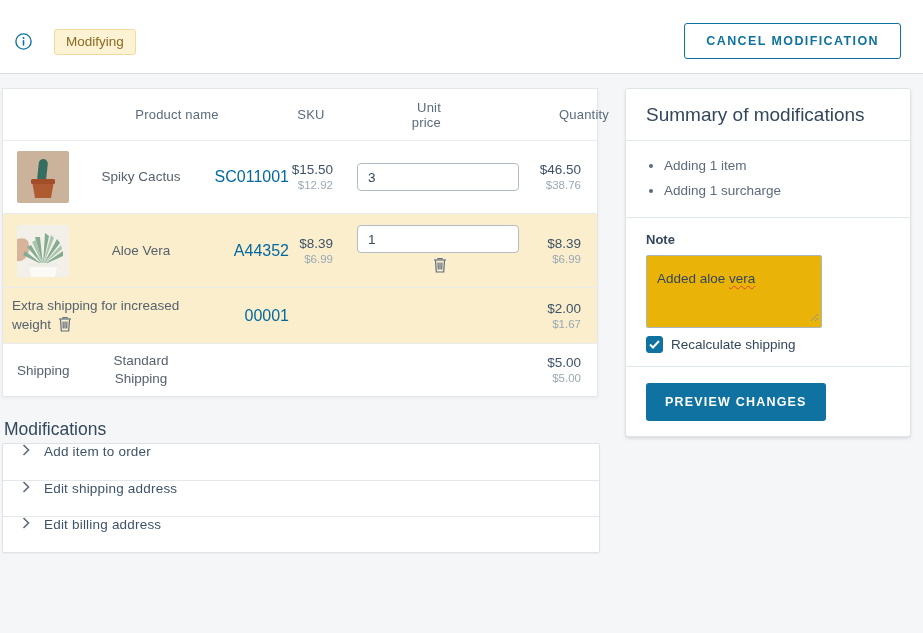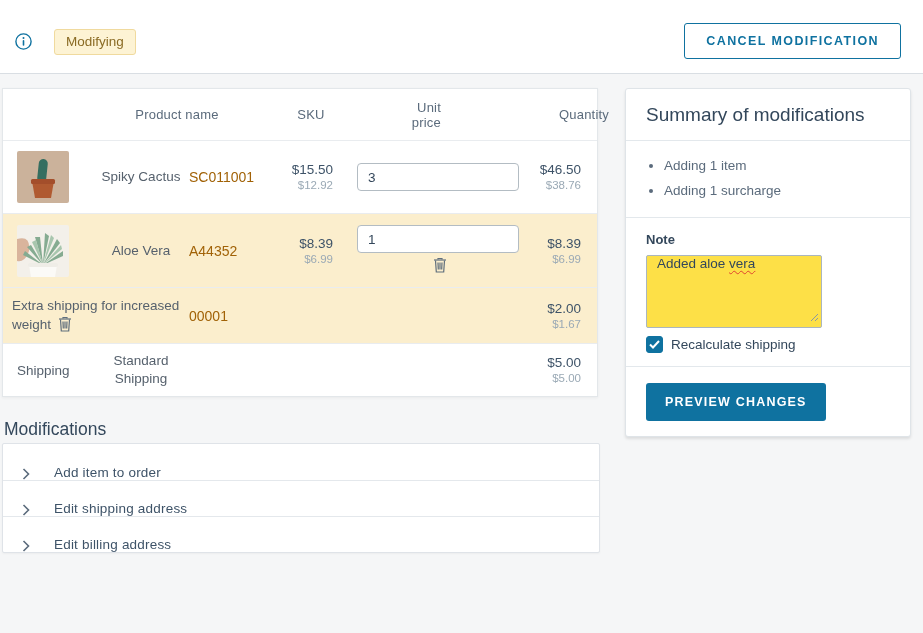--- a/index.html
+++ b/index.html
@@ -53,21 +53,21 @@
   .th.r { text-align: right; padding-right: 12px; }
   .th.total { padding-right: 16px; }
   .row-product { min-height: 73px; }
   .row-product-2 { min-height: 74px; }
   .row-surcharge { min-height: 54px; }
   .row-shipping { min-height: 53px; }
 
   .cell-img { padding-left: 14px; }
   .cell-img svg { display: block; border-radius: 2px; }
   .cell-name { text-align: center; color: #56616d; font-size: 13.5px; line-height: 18px; }
-  .cell-sku  { text-align: left; color: #a16207; font-size: 14px; }
+  .cell-sku  { text-align: right; color: #0369a1; font-size: 16px; }
   .cell-price { text-align: right; padding-right: 12px; }
   .cell-total { text-align: right; padding-right: 16px; }
   .price-main { color: #3e5368; font-size: 13.5px; line-height: 17px; }
   .price-sub  { color: #9aa9b5; font-size: 11.5px; line-height: 15px; }
 
   .qty-wrap { display: flex; flex-direction: column; align-items: flex-start; padding-left: 12px; }
   .qty-input {
     width: 162px; height: 28px; border: 1px solid #b3bcc3; border-radius: 4px;
     font-size: 13.5px; color: #33475b; padding: 0 10px; background: #fff;
     font-family: "Liberation Sans", sans-serif;
@@ -85,21 +85,21 @@
   .mods-title {
     position: absolute; left: 4px; top: 419px;
     font-size: 17.5px; font-weight: 400; color: #33475b;
   }
   .accordion {
     position: absolute; left: 2px; top: 443px; width: 598px;
     background: #fff; border: 1px solid #dfe3e8; border-radius: 2px;
     box-shadow: 0 1px 2px rgba(0,0,0,0.04);
   }
   .acc-item {
-    display: flex; align-items: flex-end; gap: 24px;
+    display: flex; align-items: flex-start; gap: 14px;
     height: 36px; padding-left: 19px; cursor: pointer;
     border-top: 1px solid #e4e8ec;
   }
   .acc-item:first-child { border-top: none; }
   .acc-label { color: #3e5368; font-size: 13.5px; font-weight: 500; letter-spacing: .2px; }
 
   
   .panel {
     position: absolute; left: 625px; top: 88px; width: 286px;
     background: #fff; border: 1px solid #dfe4e8; border-radius: 3px;
@@ -108,22 +108,22 @@
   .panel-header {
     padding: 15px 20px 14px 20px; border-bottom: 1px solid #e3e8ec;
     font-size: 19px; color: #33475b; font-weight: 400;
   }
   .panel-list { padding: 12px 20px 14px 38px; border-bottom: 1px solid #e3e8ec; }
   .panel-list li { color: #5b6b7c; font-size: 13.5px; line-height: 25px; }
   .panel-note { padding: 14px 20px 13px 20px; border-bottom: 1px solid #e3e8ec; }
   .note-label { font-size: 13px; font-weight: 700; color: #33475b; margin-bottom: 8px; }
   .note-box {
     position: relative; width: 176px; height: 73px;
-    border: 1px solid #aab6bf; border-radius: 2px; background: #fde047;
-    padding: 0 10px; font-size: 13.5px; color: #33475b; cursor: text;
+    border: 1px solid #aab6bf; border-radius: 2px; background: #eab308;
+    padding: 15px 10px; font-size: 13.5px; color: #33475b; cursor: text;
   }
   .misspelled {
     text-decoration-line: underline;
     text-decoration-style: wavy;
     text-decoration-color: #e0442f;
     text-decoration-thickness: 1px;
     text-underline-offset: 2px;
   }
   .resize-handle { position: absolute; right: 2px; bottom: 2px; }
   .check-row { display: flex; align-items: center; gap: 8px; margin-top: 8px; cursor: pointer; }

